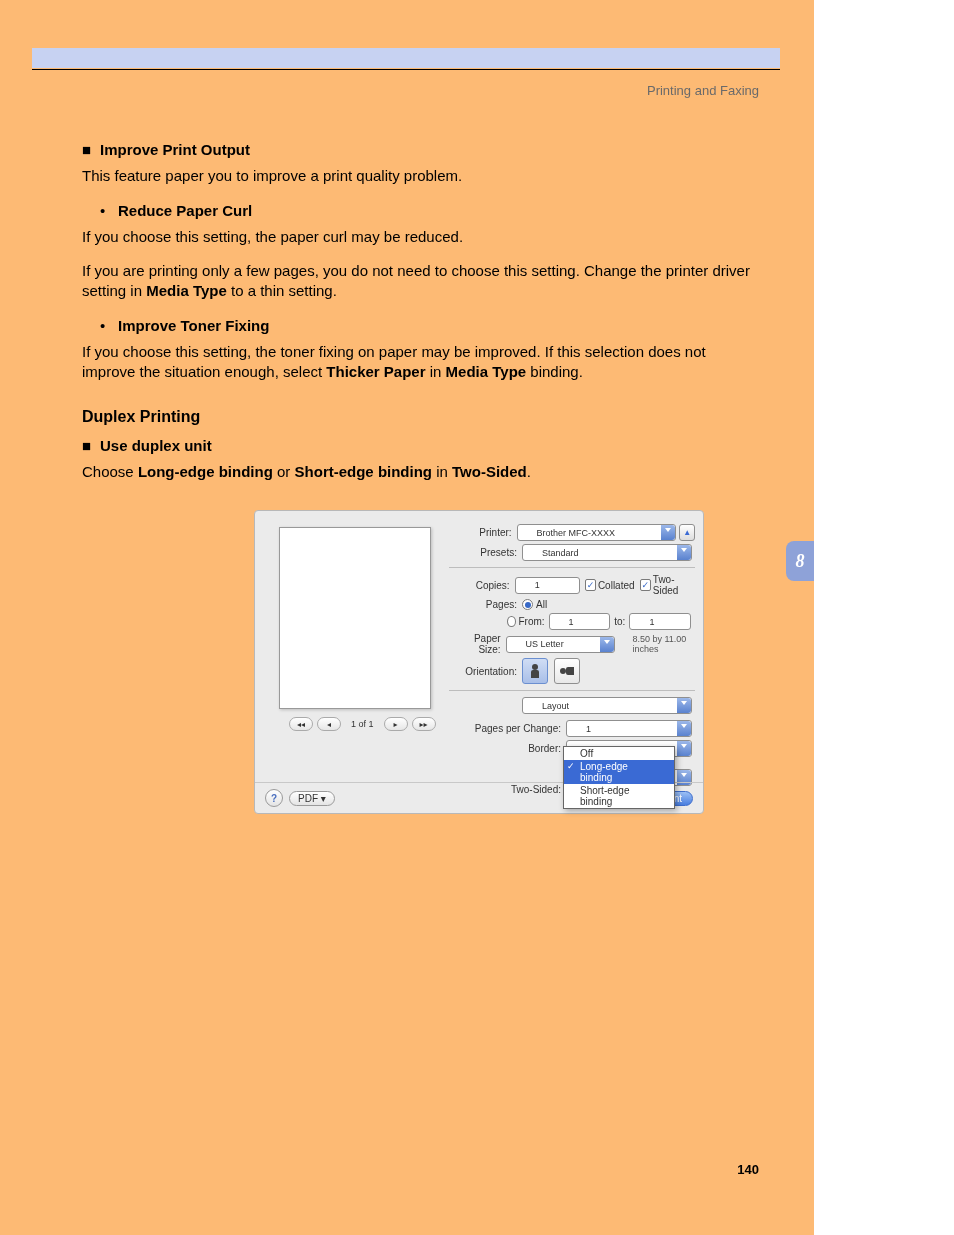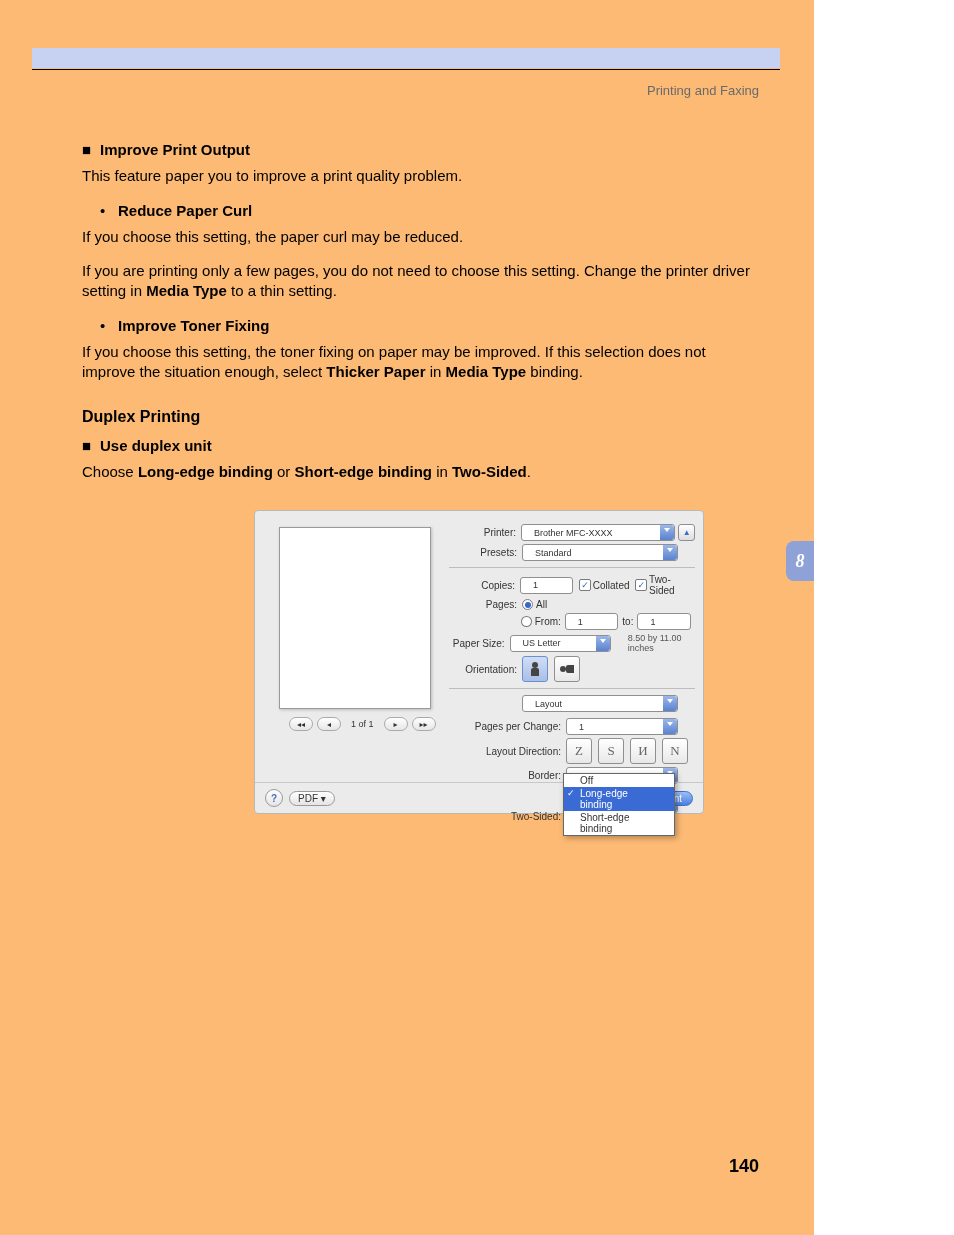--- a/index.html
+++ b/index.html
@@ -12,27 +12,27 @@
   .sq{font-family:Arial;display:inline-block;width:10px;}
   .bullet-row{display:flex;align-items:flex-start;margin-bottom:6px;}
   .bullet-mark{width:18px;flex:0 0 18px;font-weight:bold;}
   .dot-mark{width:18px;flex:0 0 18px;text-align:left;}
   .indent1{margin-left:18px;}
   .indent2{margin-left:36px;}
   .para{margin:2px 0 14px 0;}
   .section-title{font-weight:bold;font-size:16px;margin:24px 0 8px 0;}
   .chapter-tab{position:absolute;right:0;top:541px;width:28px;height:40px;background:#8ea2d8;border-top-left-radius:8px;border-bottom-left-radius:8px;display:flex;align-items:center;justify-content:center;}
   .chapter-tab span{color:#fff;font-style:italic;font-weight:bold;font-size:18px;font-family:Georgia,serif;}
-  .pagenum{position:absolute;right:55px;bottom:58px;font-weight:bold;font-size:18px;}
+  .pagenum{position:absolute;right:55px;bottom:58px;font-weight:bold;font-size:13px;}
 
   
   .dialog{position:absolute;left:254px;top:510px;width:448px;height:302px;background:#ebebeb;border:1px solid #b8b8b8;border-radius:4px;font-size:10px;color:#333;}
   .dlg-row{display:flex;align-items:center;margin:3px 0;}
   .dlg-label{width:68px;text-align:right;padding-right:5px;font-size:10px;}
-  .dlg-field{height:15px;border:1px solid #8f8f8f;background:#fff;border-radius:3px;font-size:9px;padding:0 12px;display:flex;align-items:center;}
+  .dlg-field{height:15px;border:1px solid #8f8f8f;background:#fff;border-radius:3px;font-size:9px;padding:0 19px;display:flex;align-items:center;}
   .dlg-select{position:relative;}
   .dlg-select::after{content:"";position:absolute;right:0;top:0;bottom:0;width:14px;background:linear-gradient(#9cb8ea,#5a82cf);border-top-right-radius:3px;border-bottom-right-radius:3px;}
   .dlg-arrow{position:absolute;right:4px;top:3px;width:0;height:0;border-left:3px solid transparent;border-right:3px solid transparent;border-top:4px solid #fff;z-index:1;}
   .sq-btn{width:15px;height:15px;border:1px solid #8f8f8f;border-radius:3px;background:linear-gradient(#fff,#ddd);margin-left:3px;display:flex;align-items:center;justify-content:center;}
   .preview{position:absolute;left:24px;top:16px;width:150px;height:180px;background:#fff;border:1px solid #999;box-shadow:1px 1px 3px rgba(0,0,0,0.2);}
   .nav{position:absolute;left:34px;top:206px;display:flex;align-items:center;font-size:9px;gap:4px;}
   .nav .pill{border:1px solid #aaa;border-radius:8px;background:linear-gradient(#fff,#e6e6e6);width:22px;height:12px;display:flex;align-items:center;justify-content:center;font-size:8px;}
   .right-pane{position:absolute;left:194px;top:10px;right:8px;}
   .chk{width:10px;height:10px;border:1px solid #7a7a7a;border-radius:2px;background:#fff;display:inline-flex;align-items:center;justify-content:center;margin-right:2px;}
   .chk.checked::after{content:"✓";font-size:9px;color:#3869c7;line-height:1;}
@@ -187,27 +187,20 @@
           </div>
     </div>
     <div class="dlg-row" style="margin-top:6px;">
       <div class="dlg-label" style="width:112px;">Pages per Change:</div>
       <div class="dlg-field dlg-select" style="width:86px;">
             <span>1</span>
             <span class="dlg-arrow"></span>
           </div>
     </div>
     <div class="dlg-row">
-      <div class="dlg-label" style="width:112px;">Layout Direction:</div>
-      <div class="dir-btn">Z</div>
-      <div class="dir-btn">S</div>
-      <div class="dir-btn">И</div>
-      <div class="dir-btn">N</div>
-    </div>
-    <div class="dlg-row">
       <div class="dlg-label" style="width:112px;">Border:</div>
       <div class="dlg-field dlg-select" style="width:86px;">
             <span class="dlg-arrow"></span>
           </div>
     </div>
     <div class="dlg-row" style="position:relative;">
       <div class="dlg-label" style="width:112px;margin-top:24px;">Two-Sided:</div>
       <div class="dlg-field dlg-select" style="width:86px;">
             <span class="dlg-arrow"></span>
           </div>

